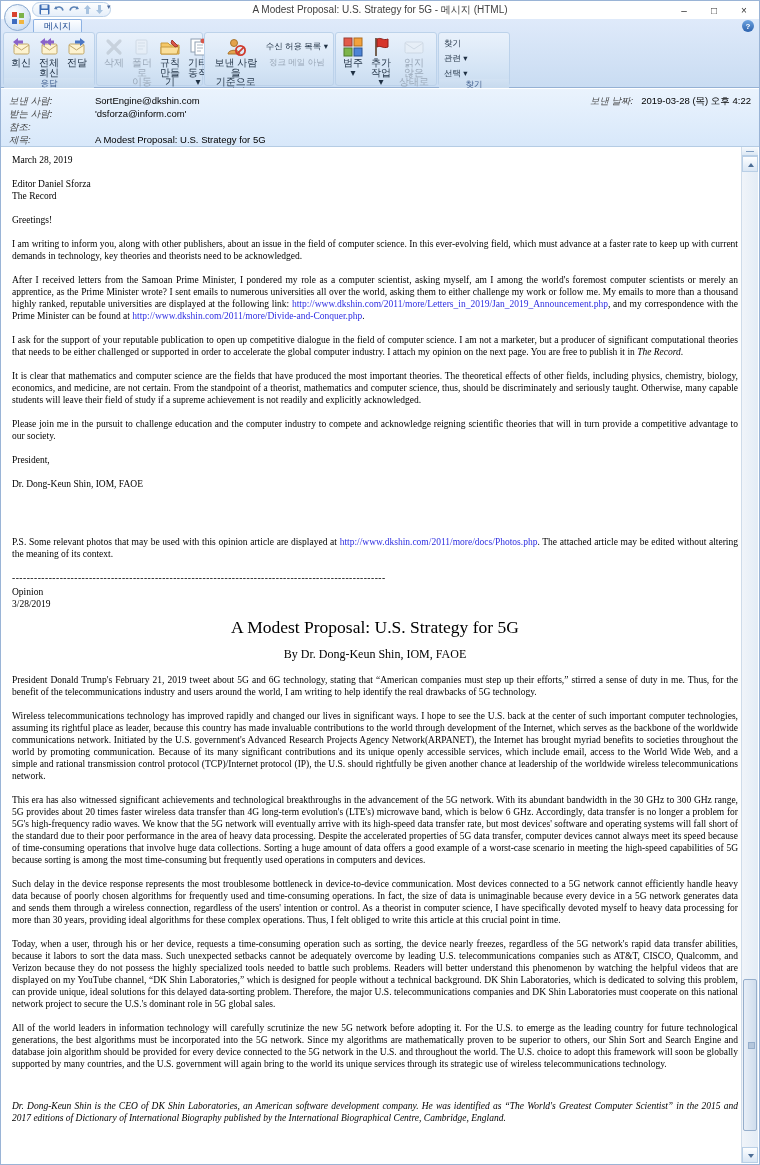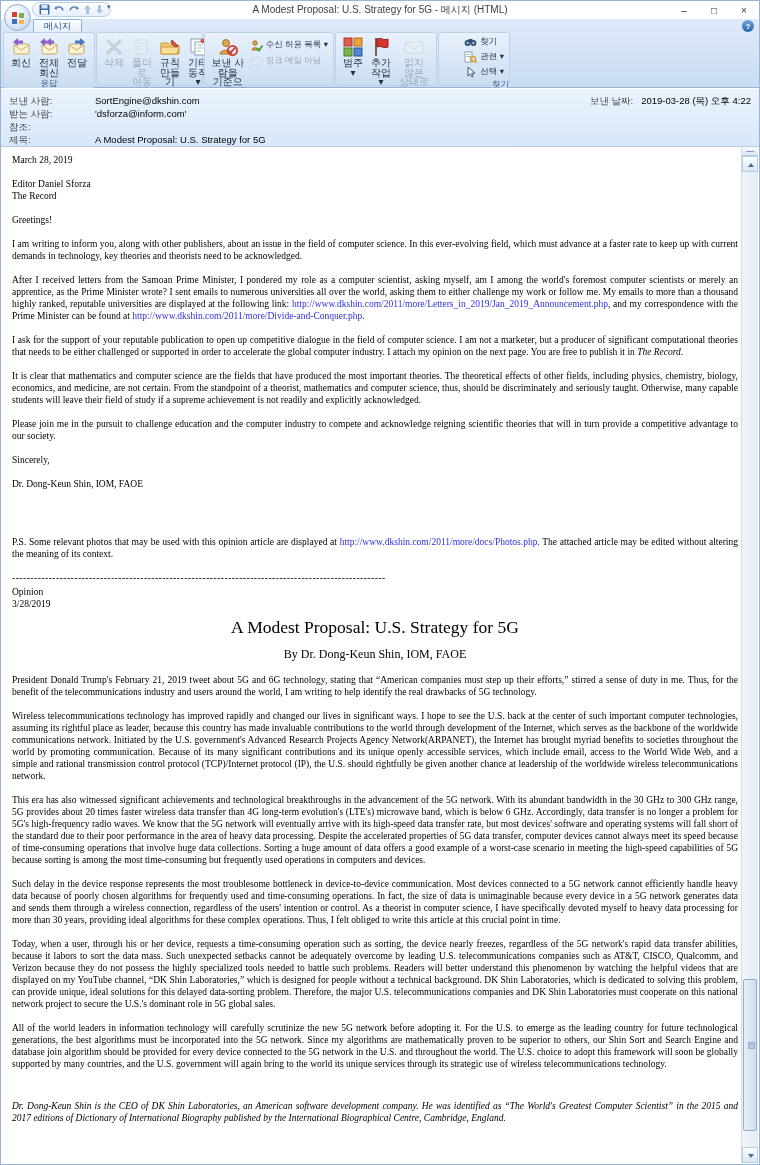--- a/index.html
+++ b/index.html
@@ -20,31 +20,31 @@
   .ribbon { position:absolute; top:18px; left:0; right:0; height:69px; background:linear-gradient(#dfeafa,#c9dcf2); border-bottom:1px solid #95b1d4; }
   .office-orb { position:absolute; left:3px; top:-15px; width:27px; height:27px; border-radius:50%; background:radial-gradient(circle at 35% 30%, #ffffff, #dce9f8 55%, #b4cdea); border:1px solid #8aa9cf; display:flex; align-items:center; justify-content:center; z-index:5; }
   .tab { position:absolute; left:32px; top:0px; height:13px; padding:0 10px; font-size:9px; color:#15428b; background:linear-gradient(#fdfeff,#e4eefb); border:1px solid #8db2e3; border-bottom:none; border-radius:2px 2px 0 0; display:flex; align-items:center; }
   .help-btn { position:absolute; right:5px; top:1px; width:12px; height:12px; border-radius:50%; background:linear-gradient(#6ea4e0,#2c62ae); color:#fff; font-size:8px; font-weight:bold; display:flex; align-items:center; justify-content:center; }
   .groups { position:absolute; top:13px; left:2px; right:2px; bottom:1px; display:flex; gap:1px; }
   .group { display:flex; flex-direction:column; border:1px solid #bcd2ea; border-radius:3px; background:linear-gradient(#e9f1fb,#d4e4f5 70%, #cadcf0); }
   .g-btns { flex:1; display:flex; align-items:flex-start; padding:2px 3px 0 3px; }
   .g-label { height:13px; display:flex; align-items:center; justify-content:center; gap:3px; font-size:8.5px; color:#3e5c8c; background:linear-gradient(#d2e2f3,#c3d7ec); border-radius:0 0 3px 3px; }
   .btn-lg { display:flex; flex-direction:column; align-items:center; padding:1px 3px; font-size:10px; line-height:9.5px; text-align:center; color:#1f3043; white-space:pre-line; }
   .btn-lg .ico { height:22px; display:flex; align-items:center; }
-  .btn-sm { display:flex; align-items:center; gap:3px; font-size:8.5px; color:#1f3043; height:14px; padding:0 2px; white-space:nowrap; }
+  .btn-sm { display:flex; align-items:center; gap:3px; font-size:8.5px; color:#1f3043; height:14px; padding:0 2px; white-space:nowrap;flex-direction:column; }
   .disabled { color:#9aa8b8 !important; }
   .disabled svg { opacity:.45; }
   .smallcol { display:flex; flex-direction:column; gap:2px; padding-top:3px; }
   .dlauncher { width:8px; height:8px; border-left:1px solid #7e9cc0; border-bottom:1px solid #7e9cc0; position:relative; }
   .dlauncher:after { content:""; position:absolute; right:-1px; bottom:0px; width:0; height:0; border-left:4px solid transparent; border-bottom:4px solid #7e9cc0; }
 
   
   .mailheader { position:absolute; top:87px; left:0; right:0; height:59px; background:linear-gradient(#eaf3fd,#d8e8fa); border-top:1px solid #ffffff; border-bottom:1px solid #b5cce4; font-size:9.5px; color:#000; }
   .hrow { position:absolute; left:8px; white-space:nowrap; }
-  .hlabel { color:#444; display:inline-block; width:86px; }
+  .hlabel { color:#444; display:inline-block; width:86px;font-style:italic; }
   .hvalue { color:#000; }
   .sent { position:absolute; right:8px; top:6px; white-space:nowrap; }
   .sent .hlabel { width:auto; margin-right:8px; }
 
   
   .mailbody { position:absolute; top:146px; left:1px; width:740px; bottom:1px; background:#fff; padding:7px 4px 0 10px; font-family:"Liberation Serif", serif; font-size:9.5px; line-height:12px; color:#000; text-align:justify; overflow:hidden; }
   .mailbody p { margin:0 0 12px 0; }
   .addr { text-align:left; }
   a.maillink { color:#2e2ee0; cursor:pointer; }
   .ital { font-style:italic; }
@@ -255,21 +255,21 @@
             <span class="lbl">읽지 않은
 상태로 표시</span>
           </div>
         </div>
         <div class="g-label">
             <span>옵션</span>
             <span class="dlauncher"></span>
           </div>
       </div>
 
-      <div class="group" style="width:72px;align-items:flex-end;">
+      <div class="group" style="width:72px;">
         <div class="g-btns" style="flex-direction:column; align-items:flex-start; gap:1px;">
           <div class="btn-sm">
             <svg width="13" height="12" viewBox="0 0 13 12">
                 <circle cx="3.6" cy="7" r="3" fill="#33506e"></circle>
                 <circle cx="9.4" cy="7" r="3" fill="#33506e"></circle>
                 <rect x="4.5" y="3" width="4" height="3" fill="#33506e"></rect>
                 <circle cx="3.6" cy="7" r="1.2" fill="#9fc0dd"></circle>
                 <circle cx="9.4" cy="7" r="1.2" fill="#9fc0dd"></circle>
               </svg>
             <span>찾기</span>
@@ -307,21 +307,21 @@
 
   <div class="mailbody">
     <p class="addr">March 28, 2019</p>
     <p class="addr"><span>Editor Daniel Sforza</span><br><span>The Record</span></p>
     <p class="addr">Greetings!</p>
     <p>I am writing to inform you, along with other publishers, about an issue in the field of computer science. In this ever-evolving field, which must advance at a faster rate to keep up with current demands in technology, key theories and theorists need to be acknowledged.</p>
     <p><span>After I received letters from the Samoan Prime Minister, I pondered my role as a computer scientist, asking myself, am I among the world's foremost computer scientists or merely an apprentice, as the Prime Minister wrote? I sent emails to numerous universities all over the world, asking them to either challenge my work or follow me. My emails to more than a thousand highly ranked, reputable universities are displayed at the following link: </span><a class="maillink">http://www.dkshin.com/2011/more/Letters_in_2019/Jan_2019_Announcement.php</a><span>, and my correspondence with the Prime Minister can be found at </span><a class="maillink">http://www.dkshin.com/2011/more/Divide-and-Conquer.php</a><span>.</span></p>
     <p><span>I ask for the support of your reputable publication to open up competitive dialogue in the field of computer science. I am not a marketer, but a producer of significant computational theories that needs to be either challenged or supported in order to accelerate the global computer industry. I attach my opinion on the next page. You are free to publish it in </span><span class="ital">The Record</span><span>.</span></p>
     <p>It is clear that mathematics and computer science are the fields that have produced the most important theories. The theoretical effects of other fields, including physics, chemistry, biology, economics, and medicine, are not certain. From the standpoint of a theorist, mathematics and computer science, thus, should be discriminately and seriously taught. Otherwise, many capable students will leave their field of study if a supreme achievement is not readily and explicitly acknowledged.</p>
     <p>Please join me in the pursuit to challenge education and the computer industry to compete and acknowledge reigning scientific theories that will in turn provide a competitive advantage to our society.</p>
-    <p class="addr">Sincerely,</p>
+    <p class="addr">President,</p>
     <p class="addr">Dr. Dong-Keun Shin, IOM, FAOE</p>
     <p class="ps"><span>P.S. Some relevant photos that may be used with this opinion article are displayed at </span><a class="maillink">http://www.dkshin.com/2011/more/docs/Photos.php</a><span>. The attached article may be edited without altering the meaning of its context.</span></p>
     <p class="addr" style="margin-bottom:0;"><span class="sep">------------------------------------------------------------------------------------------------------------------------------------------------</span></p>
     <p class="kicker"><span>Opinion</span><br><span>3/28/2019</span></p>
     <p class="art-title">A Modest Proposal: U.S. Strategy for 5G</p>
     <p class="byline">By Dr. Dong-Keun Shin, IOM, FAOE</p>
     <p>President Donald Trump's February 21, 2019 tweet about 5G and 6G technology, stating that “American companies must step up their efforts,” stirred a sense of duty in me. Thus, for the benefit of the telecommunications industry and users around the world, I am writing to help identify the real drawbacks of 5G technology.</p>
     <p>Wireless telecommunications technology has improved rapidly and changed our lives in significant ways. I hope to see the U.S. back at the center of such important computer technologies, assuming its rightful place as leader, because this country has made invaluable contributions to the world through development of the Internet, which serves as the backbone of the worldwide communications network. Initiated by the U.S. government's Advanced Research Projects Agency Network(ARPANET), the Internet has brought myriad benefits to societies throughout the world by promoting communication. Because of its many significant contributions and its unique openly accessible services, which include email, access to the World Wide Web, and a simple and rational transmission control protocol (TCP)/Internet protocol (IP), the U.S. should rightfully be given another chance at leadership of the worldwide wireless telecommunications network.</p>
     <p>This era has also witnessed significant achievements and technological breakthroughs in the advancement of the 5G network. With its abundant bandwidth in the 30 GHz to 300 GHz range, 5G provides about 20 times faster wireless data transfer than 4G long-term evolution's (LTE's) microwave band, which is below 6 GHz. Accordingly, data transfer is no longer a problem for 5G's high-frequency radio waves. We know that the 5G network will eventually arrive with its high-speed data transfer rate, but most devices' software and operating systems will fall short of the standard due to their poor performance in the area of heavy data processing. Despite the accelerated properties of 5G data transfer, computer devices cannot always meet its speed because of time-consuming operations that involve huge data collections. Sorting a huge amount of data offers a good example of a worst-case scenario in meeting the high-speed capabilities of 5G because sorting is among the most time-consuming but frequently used operations in computers and devices.</p>
     <p>Such delay in the device response represents the most troublesome bottleneck in device-to-device communication. Most devices connected to a 5G network cannot efficiently handle heavy data because of poorly chosen algorithms for frequently used and time-consuming operations. In fact, the size of data is unimaginable because every device in a 5G network generates data and sends them through a wireless connection, regardless of the users' intention or control. As a theorist in computer science, I have specifically devoted myself to heavy data processing for more than 30 years, providing ideal algorithms for these complex operations. Thus, I felt obliged to write this article at this crucial point in time.</p>

